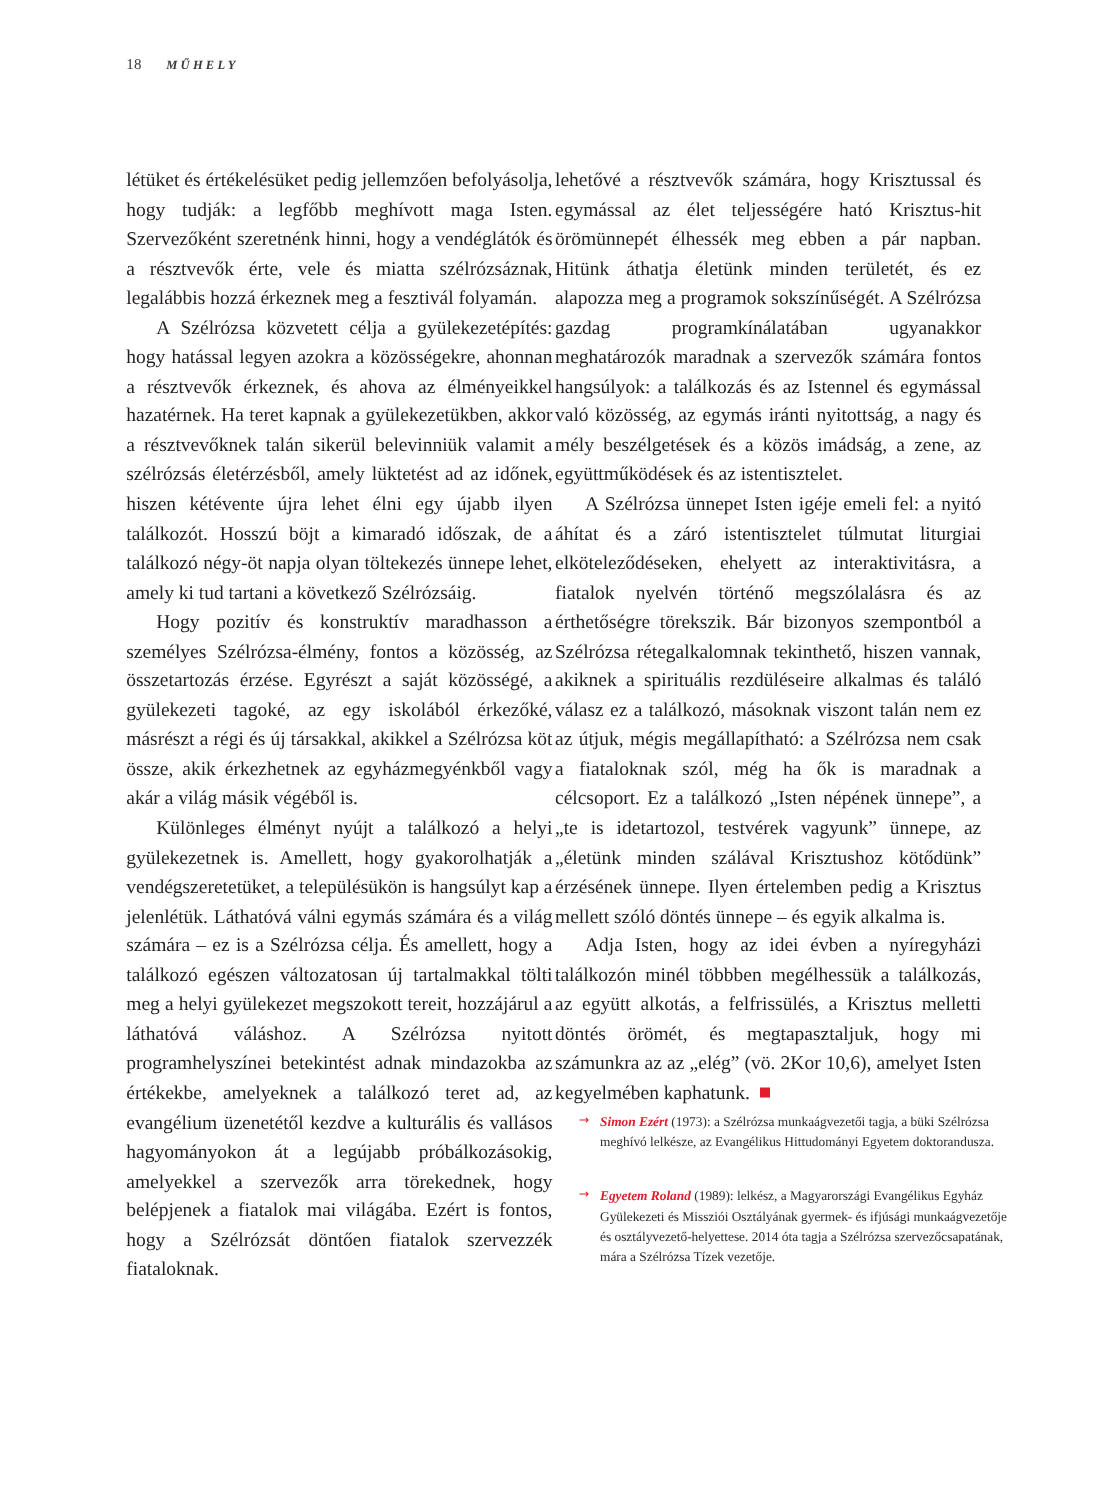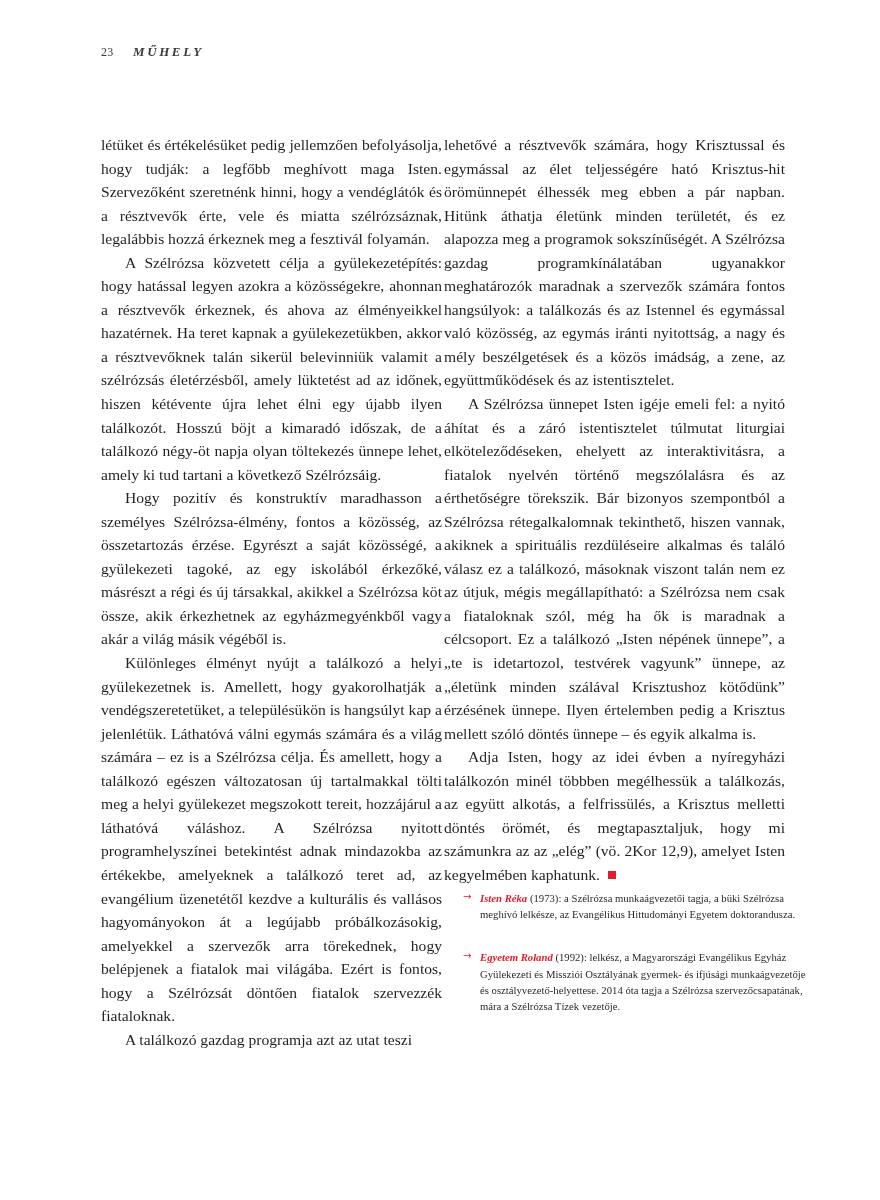--- a/index.html
+++ b/index.html
@@ -25,21 +25,21 @@
       align-items: baseline;
     }
     .running-head .page-number {
       width: 32px;
       letter-spacing: 0.2px;
     }
     .running-head .section-name {
       font-style: italic;
       font-weight: bold;
       letter-spacing: 2.6px;
-      font-size: 13px;
+      font-size: 10px;
     }
     .column {
       position: absolute;
       top: 133px;
       width: 341px;
       font-size: 15.6px;
       line-height: 23.55px;
       text-align: justify;
       hyphens: manual;
     }
@@ -86,38 +86,37 @@
     .footnote .author-name {
       color: #e41b2c;
       font-style: italic;
       font-weight: bold;
     }
   </style>
 </head>
 <body>
 
 <header class="running-head">
-  <span class="page-number">23</span>
+  <span class="page-number">18</span>
   <span class="section-name">MŰHELY</span>
 </header>
 
 <article class="column col-left">
   <p class="continued">létüket és értékelésüket pedig jellemzően befolyá­solja, hogy tudják: a legfőbb meghívott maga Isten. Szervezőként szeretnénk hinni, hogy a vendéglátók és a résztvevők érte, vele és miatta szélrózsáznak, legalábbis hozzá érkeznek meg a fesztivál folyamán.</p>
   <p>A Szélrózsa közvetett célja a gyülekezetépítés: hogy hatással legyen azokra a közösségekre, ahonnan a résztvevők érkeznek, és ahova az élményeikkel hazatérnek. Ha teret kapnak a gyülekezetükben, akkor a résztvevőknek talán sikerül belevinniük valamit a szélrózsás életérzésből, amely lüktetést ad az időnek, hiszen kétévente újra lehet élni egy újabb ilyen találkozót. Hosszú böjt a kimaradó időszak, de a találkozó négy-öt napja olyan töltekezés ünnepe lehet, amely ki tud tartani a következő Szélrózsáig.</p>
   <p>Hogy pozitív és konstruktív maradhasson a személyes Szélrózsa-élmény, fontos a közösség, az összetartozás érzése. Egyrészt a saját közösségé, a gyülekezeti tagoké, az egy iskolából érkezőké, másrészt a régi és új társakkal, akikkel a Szélrózsa köt össze, akik érkezhetnek az egyházmegyénkből vagy akár a világ másik végéből is.</p>
   <p>Különleges élményt nyújt a találkozó a helyi gyülekezetnek is. Amellett, hogy gyakorolhatják a vendégszeretetüket, a településükön is hangsúlyt kap a jelenlétük. Láthatóvá válni egymás számára és a világ számára – ez is a Szélrózsa célja. És amellett, hogy a találkozó egészen változatosan új tartalmakkal tölti meg a helyi gyülekezet megszokott tereit, hozzájárul a láthatóvá váláshoz. A Szélrózsa nyitott programhelyszínei betekintést adnak mindazokba az értékekbe, amelyeknek a találkozó teret ad, az evangélium üzenetétől kezdve a kulturális és vallásos hagyományokon át a legújabb próbálkozásokig, amelyekkel a szervezők arra törekednek, hogy belépjenek a fiatalok mai világába. Ezért is fontos, hogy a Szélrózsát döntően fiatalok szervezzék fiataloknak.</p>
-  <p>A találkozó gazdag programja azt az utat teszi</p>
 </article>
 
 <article class="column col-right">
   <p class="continued">lehetővé a résztvevők számára, hogy Krisztussal és egymással az élet teljességére ható Krisztus-hit örömünnepét élhessék meg ebben a pár napban. Hitünk áthatja életünk minden területét, és ez alapozza meg a programok sokszínűségét. A Szélrózsa gazdag programkínálatában ugyanakkor meghatározók maradnak a szervezők számára fontos hangsúlyok: a találkozás és az Istennel és egymással való közösség, az egymás iránti nyitottság, a nagy és mély beszélgetések és a közös imádság, a zene, az együttműködések és az istentisztelet.</p>
   <p>A Szélrózsa ünnepet Isten igéje emeli fel: a nyitó áhítat és a záró istentisztelet túlmutat liturgiai elköteleződéseken, ehelyett az interaktivitásra, a fiatalok nyelvén történő megszólalásra és az érthetőségre törekszik. Bár bizonyos szempontból a Szélrózsa rétegalkalomnak tekinthető, hiszen vannak, akiknek a spirituális rezdüléseire alkalmas és találó válasz ez a találkozó, másoknak viszont talán nem ez az útjuk, mégis megállapítható: a Szélrózsa nem csak a fiataloknak szól, még ha ők is maradnak a célcsoport. Ez a találkozó „Isten népének ünnepe”, a „te is idetartozol, testvérek vagyunk” ünnepe, az „életünk minden szálával Krisztushoz kötődünk” érzésének ünnepe. Ilyen értelemben pedig a Krisztus mellett szóló döntés ünnepe – és egyik alkalma is.</p>
-  <p><span>Adja Isten, hogy az idei évben a nyíregyházi találkozón minél többben megélhessük a találkozás, az együtt alkotás, a felfrissülés, a Krisztus melletti döntés örömét, és megtapasztaljuk, hogy mi számunkra az az „elég” (vö. 2Kor 12,9), amelyet Isten kegyelmében kaphatunk.</span><span class="end-mark"></span></p>
+  <p><span>Adja Isten, hogy az idei évben a nyíregyházi találkozón minél többben megélhessük a találkozás, az együtt alkotás, a felfrissülés, a Krisztus melletti döntés örömét, és megtapasztaljuk, hogy mi számunkra az az „elég” (vö. 2Kor 10,6), amelyet Isten kegyelmében kaphatunk.</span><span class="end-mark"></span></p>
 </article>
 
 <section class="footnotes">
   <p class="footnote">
-    <span class="arrow-icon">→</span><span class="author-name">Isten Réka</span><span> (1973): a Szélrózsa munkaágvezetői tagja, a büki Szélrózsa meghívó lelkésze, az Evangélikus Hittudományi Egyetem doktorandusza.</span>
+    <span class="arrow-icon">→</span><span class="author-name">Simon Ezért</span><span> (1973): a Szélrózsa munkaágvezetői tagja, a büki Szélrózsa meghívó lelkésze, az Evangélikus Hittudományi Egyetem doktorandusza.</span>
   </p>
   <p class="footnote">
-    <span class="arrow-icon">→</span><span class="author-name">Egyetem Roland</span><span> (1992): lelkész, a Magyarországi Evangélikus Egyház Gyülekezeti és Missziói Osztályának gyermek- és ifjúsági munkaágvezetője és osztályvezető-helyettese. 2014 óta tagja a Szélrózsa szervezőcsapatának, mára a Szélrózsa Tízek vezetője.</span>
+    <span class="arrow-icon">→</span><span class="author-name">Egyetem Roland</span><span> (1989): lelkész, a Magyarországi Evangélikus Egyház Gyülekezeti és Missziói Osztályának gyermek- és ifjúsági munkaágvezetője és osztályvezető-helyettese. 2014 óta tagja a Szélrózsa szervezőcsapatának, mára a Szélrózsa Tízek vezetője.</span>
   </p>
 </section>
 
 </body></html>

